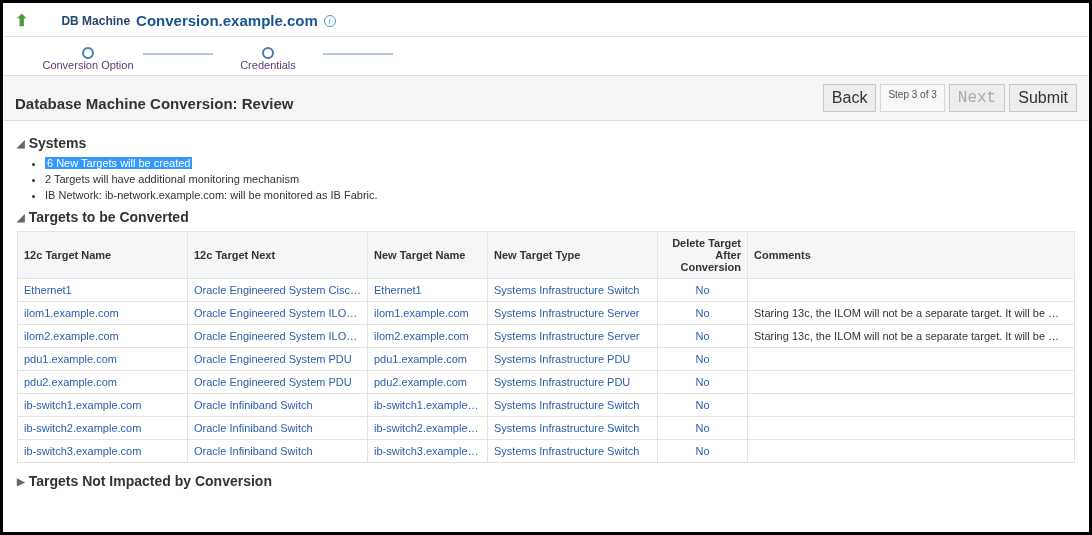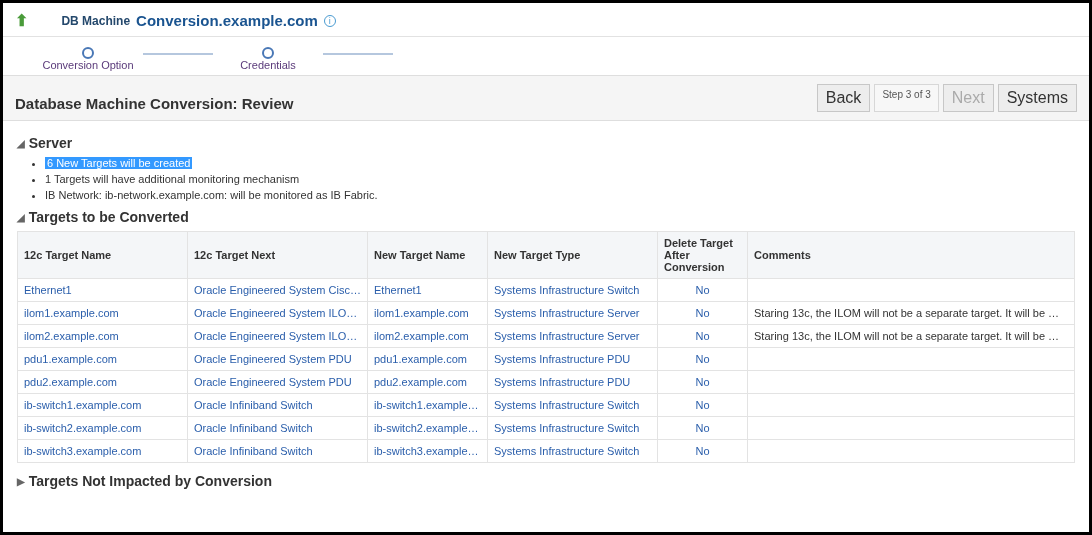--- a/index.html
+++ b/index.html
@@ -13,32 +13,32 @@
     .wizard { display:flex; align-items:flex-start; padding: 10px 30px 4px; }
     .step { display:flex; flex-direction:column; align-items:center; width: 110px; position:relative; }
     .step-dot { width:12px; height:12px; border-radius:50%; border:2px solid #4a78b6; background:#fff; z-index:2; }
     .step-dot.active { background:#2a5eab; border-color:#2a5eab; }
     .step-lbl { margin-top:0; font-size:11px; color:#5a3a7a; }
     .step-line { height:2px; background:#b5c7de; flex:0 0 70px; margin-top:6px; }
     .section-hdr { background:#f5f5f5; border-top:1px solid #dedede; border-bottom:1px solid #dedede; padding:8px 12px; display:flex; align-items:flex-end; }
     .section-title { font-size:15px; font-weight:bold; color:#333; flex:1; }
     .wiz-btns { display:flex; gap:4px; }
     .btn { background:#ededed; border:1px solid #c7c7c7; padding:4px 8px; font-size:16px; cursor:pointer; border-radius:0; color:#333; }
-    .btn.disabled { color:#aaa; cursor:default; }
+    .btn.disabled { color:#aaa; cursor:default;font-family:Liberation Mono, monospace; }
     .step-info { background:#f7f7f7; border:1px solid #d7d7d7; padding:4px 7px; font-size:10px; color:#555; }
     .content { padding: 8px 14px; }
     .coll-hd { display:flex; align-items:center; gap:4px; font-size:14px; font-weight:bold; color:#333; margin: 6px 0 6px; cursor:pointer; }
     .coll-tri { font-size:10px; color:#666; }
     .summary-list { padding-left: 28px; margin-bottom: 8px; }
     .summary-list li { margin: 4px 0; font-size:11px; color:#333; }
     .hl { background:#3399ff; color:#fff; padding:0 2px; }
     table { width:100%; border-collapse:collapse; table-layout:fixed; }
     th, td { border:1px solid #e3e3e3; padding:5px 6px; font-size:11px; text-align:left; overflow:hidden; white-space:nowrap; text-overflow:ellipsis; }
     th { background:#f4f6f8; font-weight:bold; color:#333; vertical-align:middle; }
-    th.del { text-align:left; white-space:normal; }
+    th.del { text-align:right; white-space:normal; }
     td { color:#333; }
     td.link { color:#2a5eab; }
     td.center { text-align:center; }
   </style>
 </head>
 <body>
 
 <div class="hdr">
   <div class="hdr-row">
     <span class="arrow-up">⬆</span>
@@ -60,32 +60,32 @@
   </div>
   <div class="step-line"></div>
 </div>
 
 <div class="section-hdr">
   <span class="section-title">Database Machine Conversion: Review</span>
   <div class="wiz-btns">
     <button class="btn">Back</button>
     <span class="step-info">Step 3 of 3</span>
     <button class="btn disabled">Next</button>
-    <button class="btn">Systems</button>
+    <button class="btn">Submit</button>
   </div>
 </div>
 
 <div class="content">
   <div class="coll-hd">
     <span class="coll-tri">◢</span>
-    <span>Server</span>
+    <span>Systems</span>
   </div>
   <ul class="summary-list">
     <li><span class="hl">6 New Targets will be created</span></li>
-    <li>1 Targets will have additional monitoring mechanism</li>
+    <li>2 Targets will have additional monitoring mechanism</li>
     <li>IB Network: ib-network.example.com: will be monitored as IB Fabric.</li>
   </ul>
 
   <div class="coll-hd">
     <span class="coll-tri">◢</span>
     <span>Targets to be Converted</span>
   </div>
   <table>
     <colgroup>
       <col style="width:170px">

